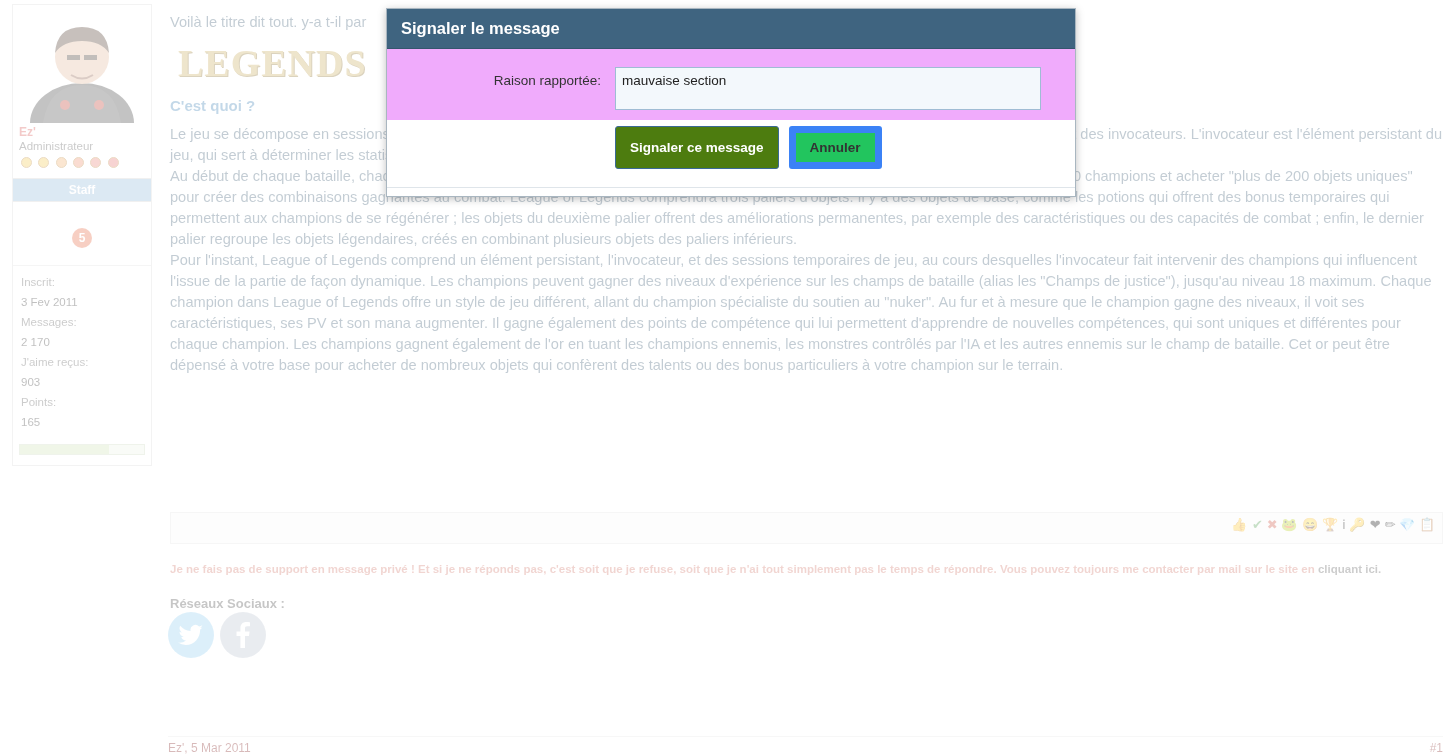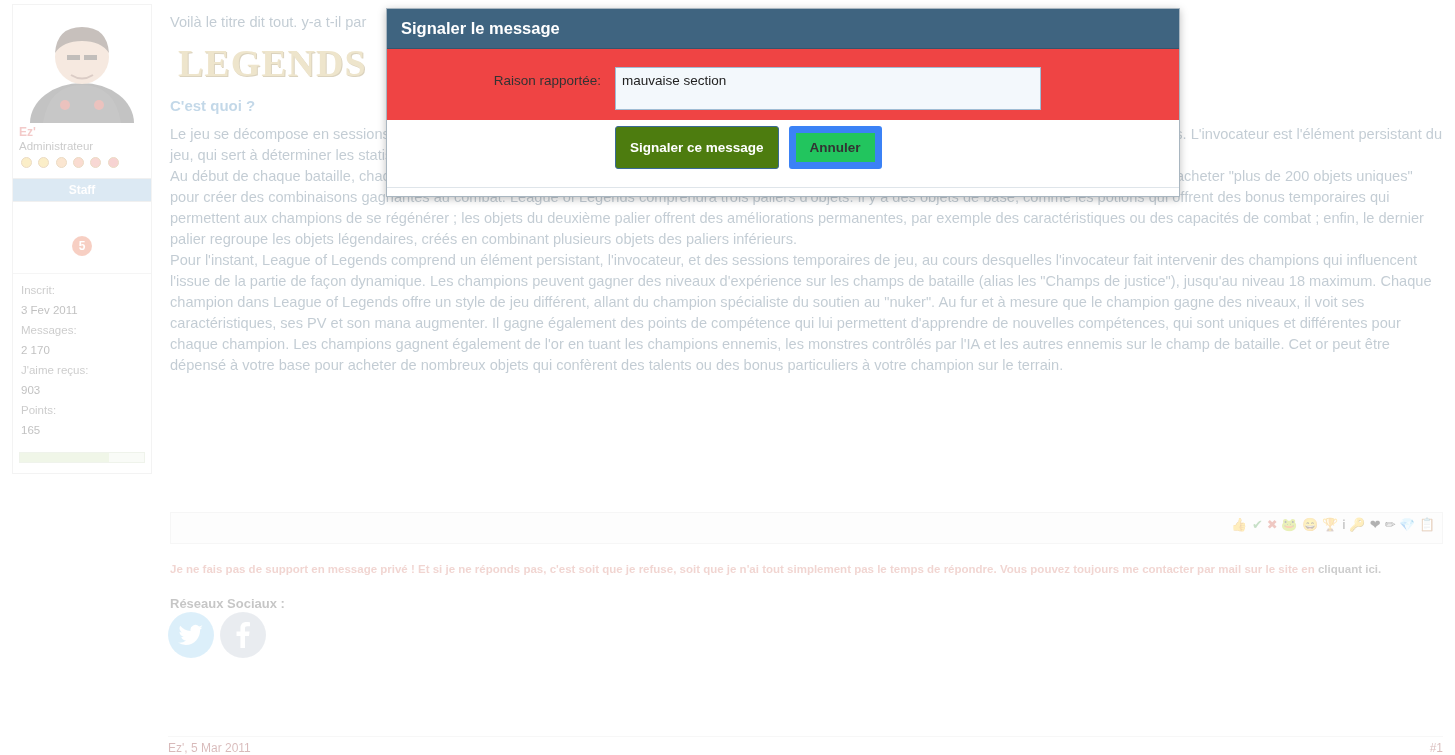--- a/index.html
+++ b/index.html
@@ -57,21 +57,21 @@
     line-height: 12px;
   }
   .medal {
     display: inline-block;
     width: 11px; height: 11px;
     border-radius: 50%;
     margin-right: 2px;
     border: 1px solid #c08a3e;
   }
   .staff-badge {
-    margin: 4px 0 16px 0;
+    margin: 4px 0 8px 0;
     background: #8fb8d8;
     color: #ffffff;
     font-size: 12px;
     font-weight: bold;
     text-align: center;
     padding: 4px 0;
     border-top: 1px solid #cfcfcf;
     border-bottom: 1px solid #cfcfcf;
   }
   .rank-area {
@@ -199,37 +199,37 @@
     color: #7f1d1d;
     border-top: 1px solid #e8e8e8;
     padding-top: 4px;
   }
   .post-footer .num { float: right; }
 
   
   .modal {
     position: absolute;
     left: 386px; top: 8px;
-    width: 794px;
+    width: 690px;
     background: #ffffff;
     border: 1px solid #a9b6c0;
     box-shadow: 0 2px 8px rgba(0,0,0,0.25);
     z-index: 50;
   }
   .modal-titlebar {
     background: #3f6480;
     color: #ffffff;
     font-size: 16.5px;
     font-weight: bold;
     padding: 10px 14px;
     border-bottom: 1px solid #35566e;
   }
   .modal-body {
     padding: 18px 16px 10px 16px;
-    background: #ef4444;
+    background: #f0abfc;
   }
   .field-row {
     display: flex;
     align-items: flex-start;
   }
   .field-label {
     width: 212px;
     text-align: right;
     padding-right: 14px;
     padding-top: 6px;

